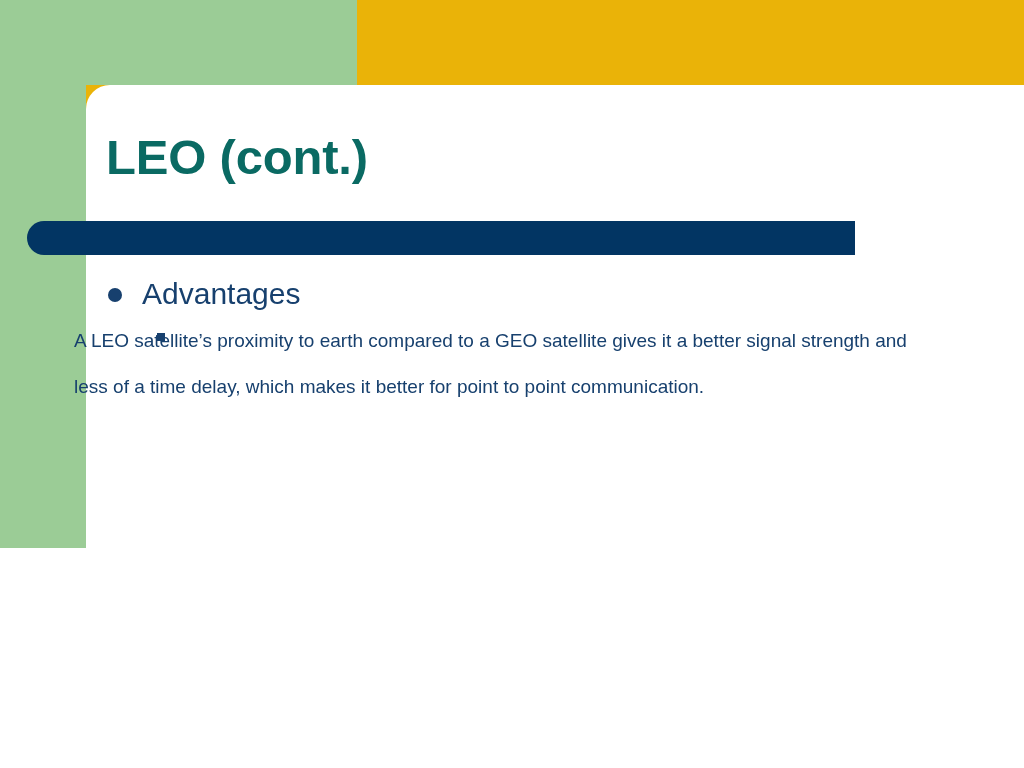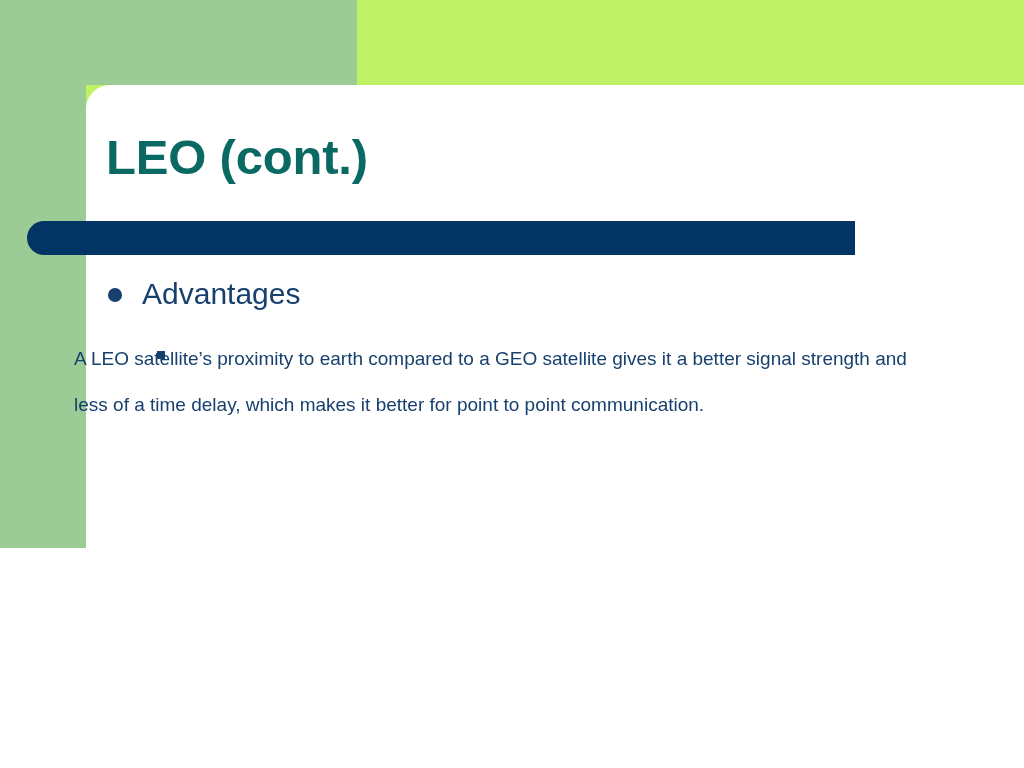--- a/index.html
+++ b/index.html
@@ -5,21 +5,21 @@
 <style>
   html, body {
     margin: 0;
     padding: 0;
     background: #ffffff;
   }
   #slide {
     position: relative;
     width: 1024px;
     height: 548px;
-    background: #bef264;
+    background: #eab308;
     overflow: hidden;
     font-family: "Liberation Sans", sans-serif;
     -webkit-font-smoothing: antialiased;
   }
 
   
   .green-left-strip {
     position: absolute;
     left: 0;
     top: 0;
@@ -78,21 +78,21 @@
   
   .body-block {
     position: absolute;
     left: 0;
     top: 274px;
     width: 1024px;
   }
 
   .lvl1-item {
     position: relative;
-    margin: 0 0 22px 0;
+    margin: 0 0 4px 0;
     padding-left: 142px;
     font-size: 30px;
     line-height: 40px;
     color: #17406e;
   }
   .lvl1-bullet {
     position: absolute;
     left: 108px;
     top: 14px;
     width: 14px;

